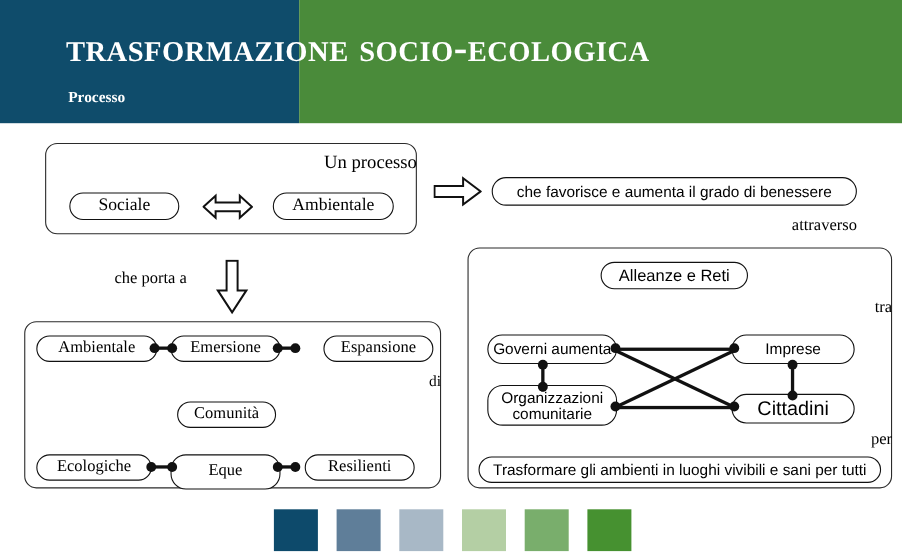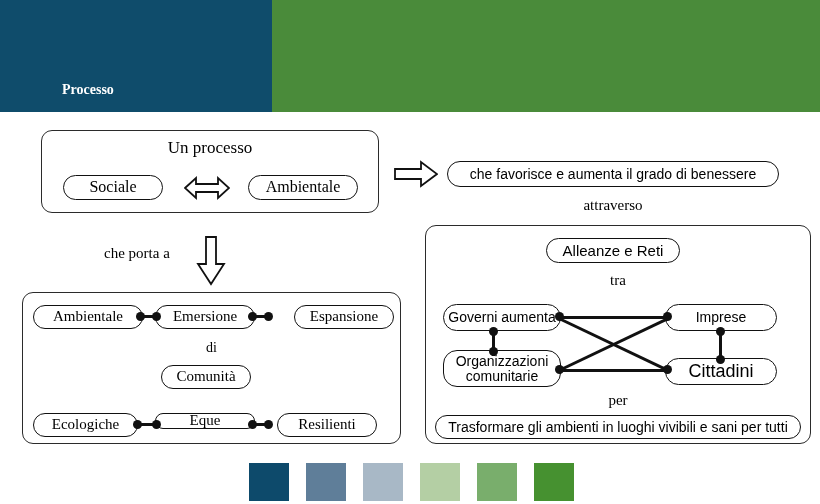--- a/index.html
+++ b/index.html
@@ -60,21 +60,21 @@
     text-align:center;
     line-height:1.05;
     color:#000000;
   }
   .serif{font-family:"Liberation Serif", serif;}
   .sans{font-family:"Liberation Sans", sans-serif;}
   .lbl{
     position:absolute;
     color:#000000;
     white-space:nowrap;
-    text-align:center;
+    text-align:right;
   }
   .conn{
     position:absolute;
     background:#111111;
     height:3px;
   }
   .dot{
     position:absolute;
     width:9px;height:9px;border-radius:50%;
     background:#111111;
@@ -91,20 +91,21 @@
   
   #swatches{position:absolute;left:249px;top:463px;width:322px;height:38px;}
   .swatch{position:absolute;top:0;width:40px;height:38px;}
 </style>
 </head>
 <body>
 
 <div id="header">
   <div id="header-blue" style="background: rgb(15, 76, 107);"></div>
   <div id="header-green" style="background: rgb(74, 139, 58);"></div>
+  <div id="header-title">Trasformazione socio-ecologica</div>
   <div id="header-subtitle">Processo</div>
 </div>
 
 <div class="panel" style="left:41px;top:130px;width:338px;height:83px;">
 </div>
 <div class="lbl serif" style="left:41px;top:138px;width:338px;font-size:17px;">Un processo</div>
 <div class="pill serif" style="left:63px;top:175px;width:100px;height:25px;font-size:16px;">Sociale</div>
 <div class="pill serif" style="left:248px;top:175px;width:110px;height:25px;font-size:16px;">Ambientale</div>
 
 <svg class="arrow-svg" style="left:184px;top:175px;" width="46" height="26" viewBox="0 0 46 26">
@@ -133,21 +134,21 @@
 <div class="dot" style="left:136px;top:312px;"></div>
 <div class="dot" style="left:152px;top:312px;"></div>
 <div class="conn" style="left:253px;top:315px;width:16px;"></div>
 <div class="dot" style="left:248px;top:312px;"></div>
 <div class="dot" style="left:264px;top:312px;"></div>
 
 <div class="lbl serif" style="left:22px;top:340px;width:379px;font-size:14px;">di</div>
 <div class="pill serif" style="left:161px;top:365px;width:90px;height:24px;font-size:15px;">Comunità</div>
 
 <div class="pill serif" style="left:33px;top:413px;width:105px;height:24px;font-size:15px;">Ecologiche</div>
-<div class="pill serif" style="left:155px;top:413px;width:100px;height:16px;font-size:15px;">Eque</div>
+<div class="pill serif" style="left:155px;top:413px;width:100px;height:32px;font-size:15px;">Eque</div>
 <div class="pill serif" style="left:277px;top:413px;width:100px;height:24px;font-size:15px;">Resilienti</div>
 <div class="conn" style="left:138px;top:423px;width:19px;"></div>
 <div class="dot" style="left:133px;top:420px;"></div>
 <div class="dot" style="left:152px;top:420px;"></div>
 <div class="conn" style="left:253px;top:423px;width:16px;"></div>
 <div class="dot" style="left:248px;top:420px;"></div>
 <div class="dot" style="left:264px;top:420px;"></div>
 
 <div class="panel" style="left:425px;top:225px;width:386px;height:219px;">
 </div>

